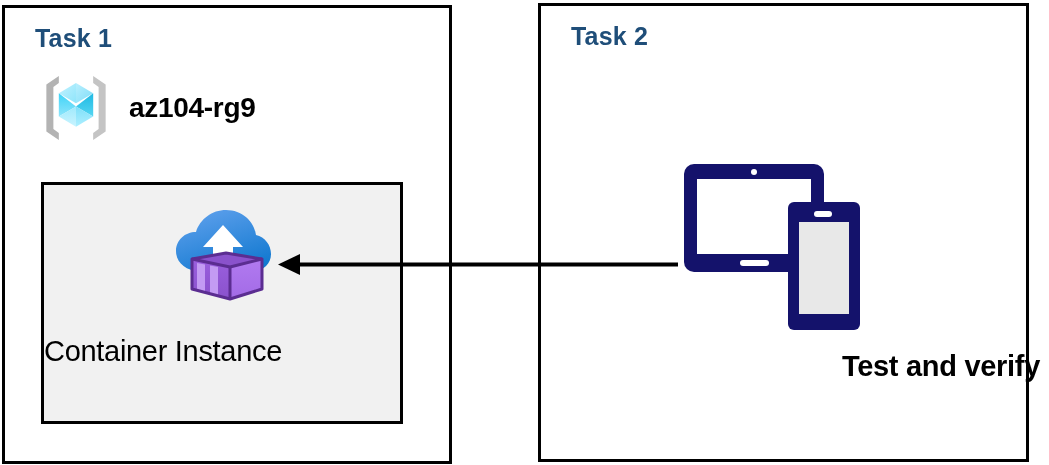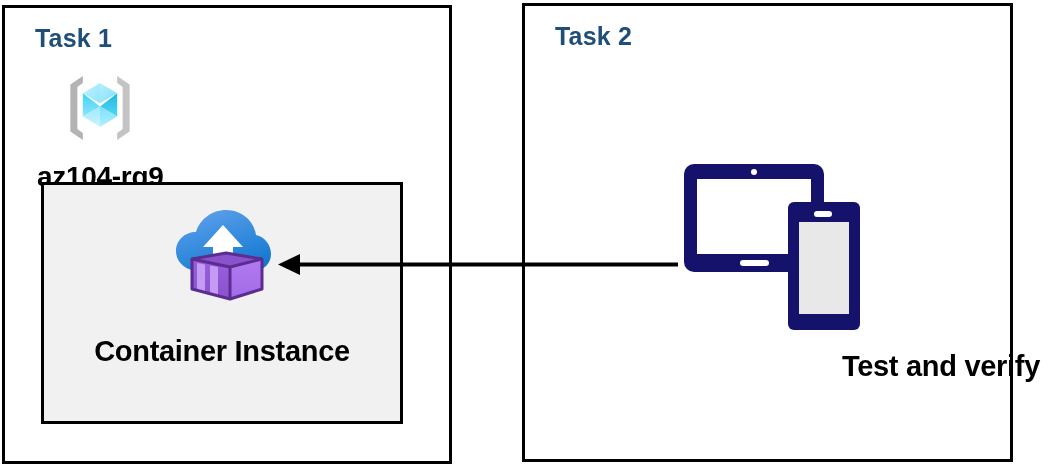--- a/index.html
+++ b/index.html
@@ -25,21 +25,21 @@
     border: 3px solid #000000;
     box-sizing: border-box;
   }
   #panel-task1 {
     left: 2px;
     top: 5px;
     width: 450px;
     height: 459px;
   }
   #panel-task2 {
-    left: 522px;
+    left: 538px;
     top: 3px;
     width: 491px;
     height: 459px;
   }
 
   .panel-title {
     position: absolute;
     left: 30px;
     top: 16px;
     font-size: 25px;
@@ -50,21 +50,20 @@
   }
 
   
   #rg-row {
     position: absolute;
     left: 32px;
     top: 61px;
     display: flex;
     align-items: center;
     gap: 14px;
-    flex-direction: column;
   }
   #rg-icon {
     width: 78px;
     height: 78px;
     display: block;
   }
   #rg-label {
     font-size: 28px;
     font-weight: bold;
     color: #000000;
@@ -90,23 +89,23 @@
     top: 22px;
     width: 104px;
     height: 96px;
     display: block;
   }
   #aci-label {
     position: absolute;
     left: 0;
     right: 0;
     top: 150px;
-    text-align: center;
+    text-align: left;
     font-size: 29px;
-    font-weight: bold;
+    font-weight: normal;
     color: #000000;
     letter-spacing: -0.3px;
   }
 
   
   #devices-icon {
     position: absolute;
     left: 680px;
     top: 160px;
     width: 190px;

